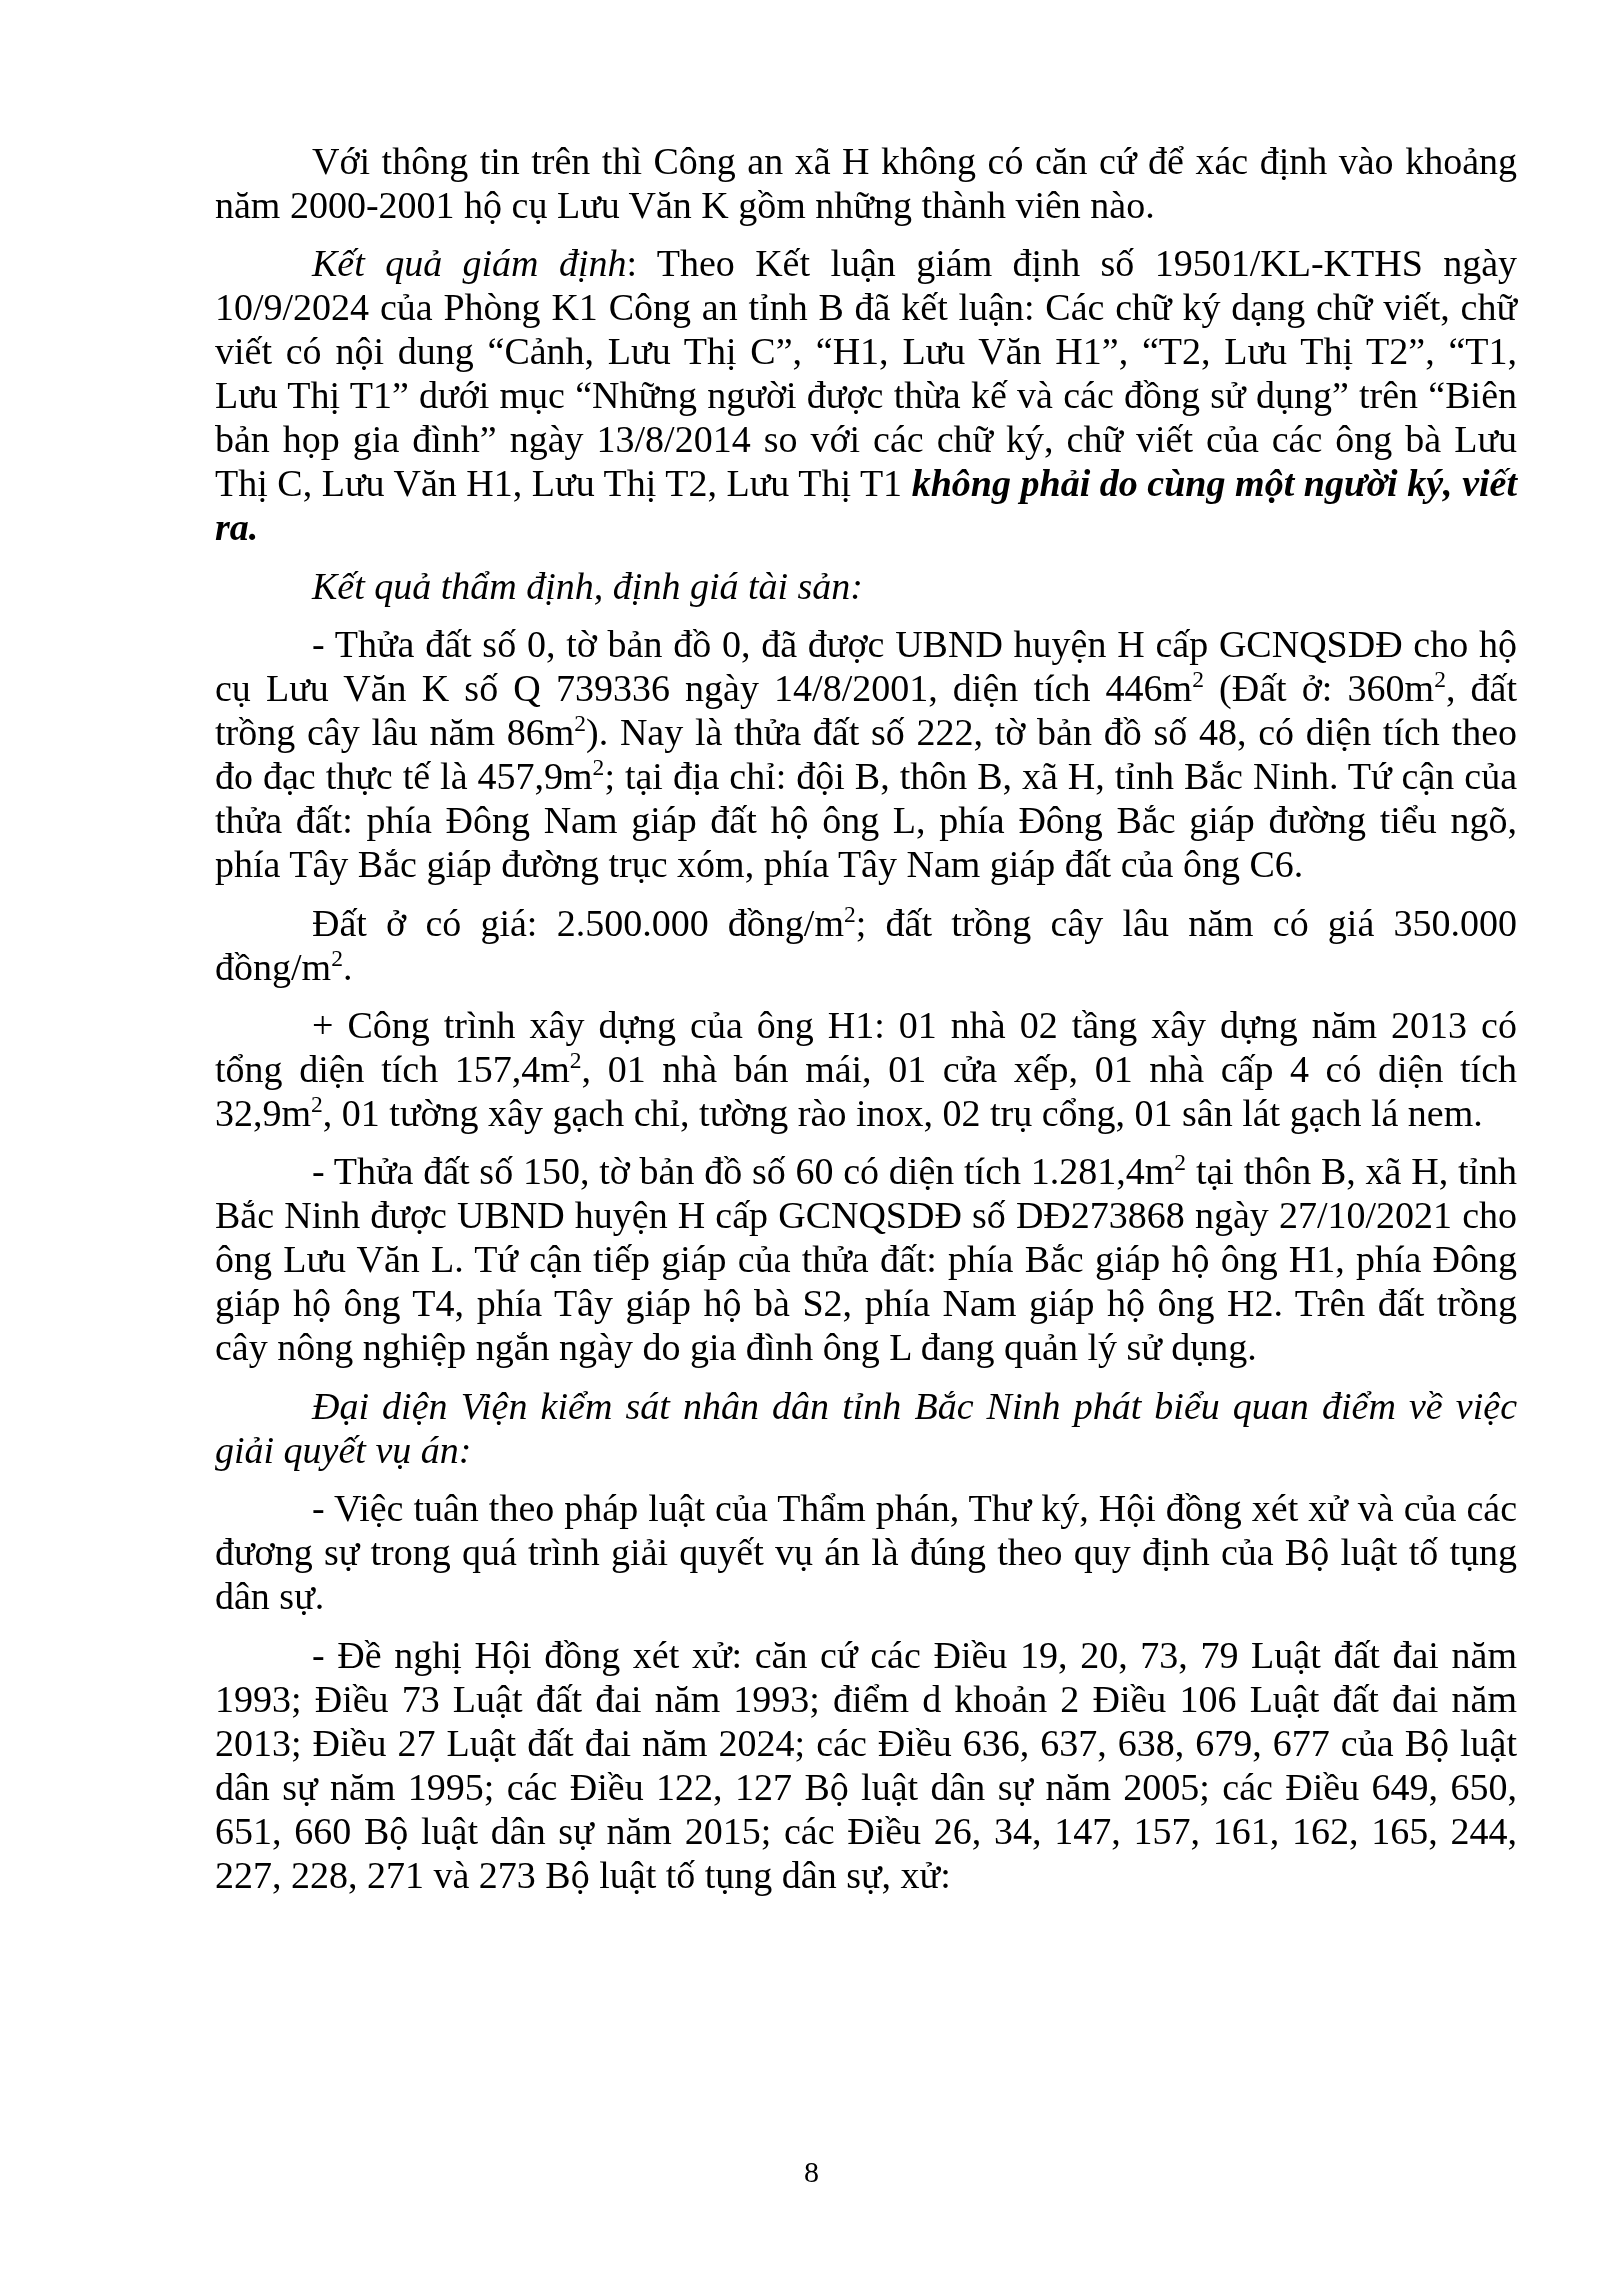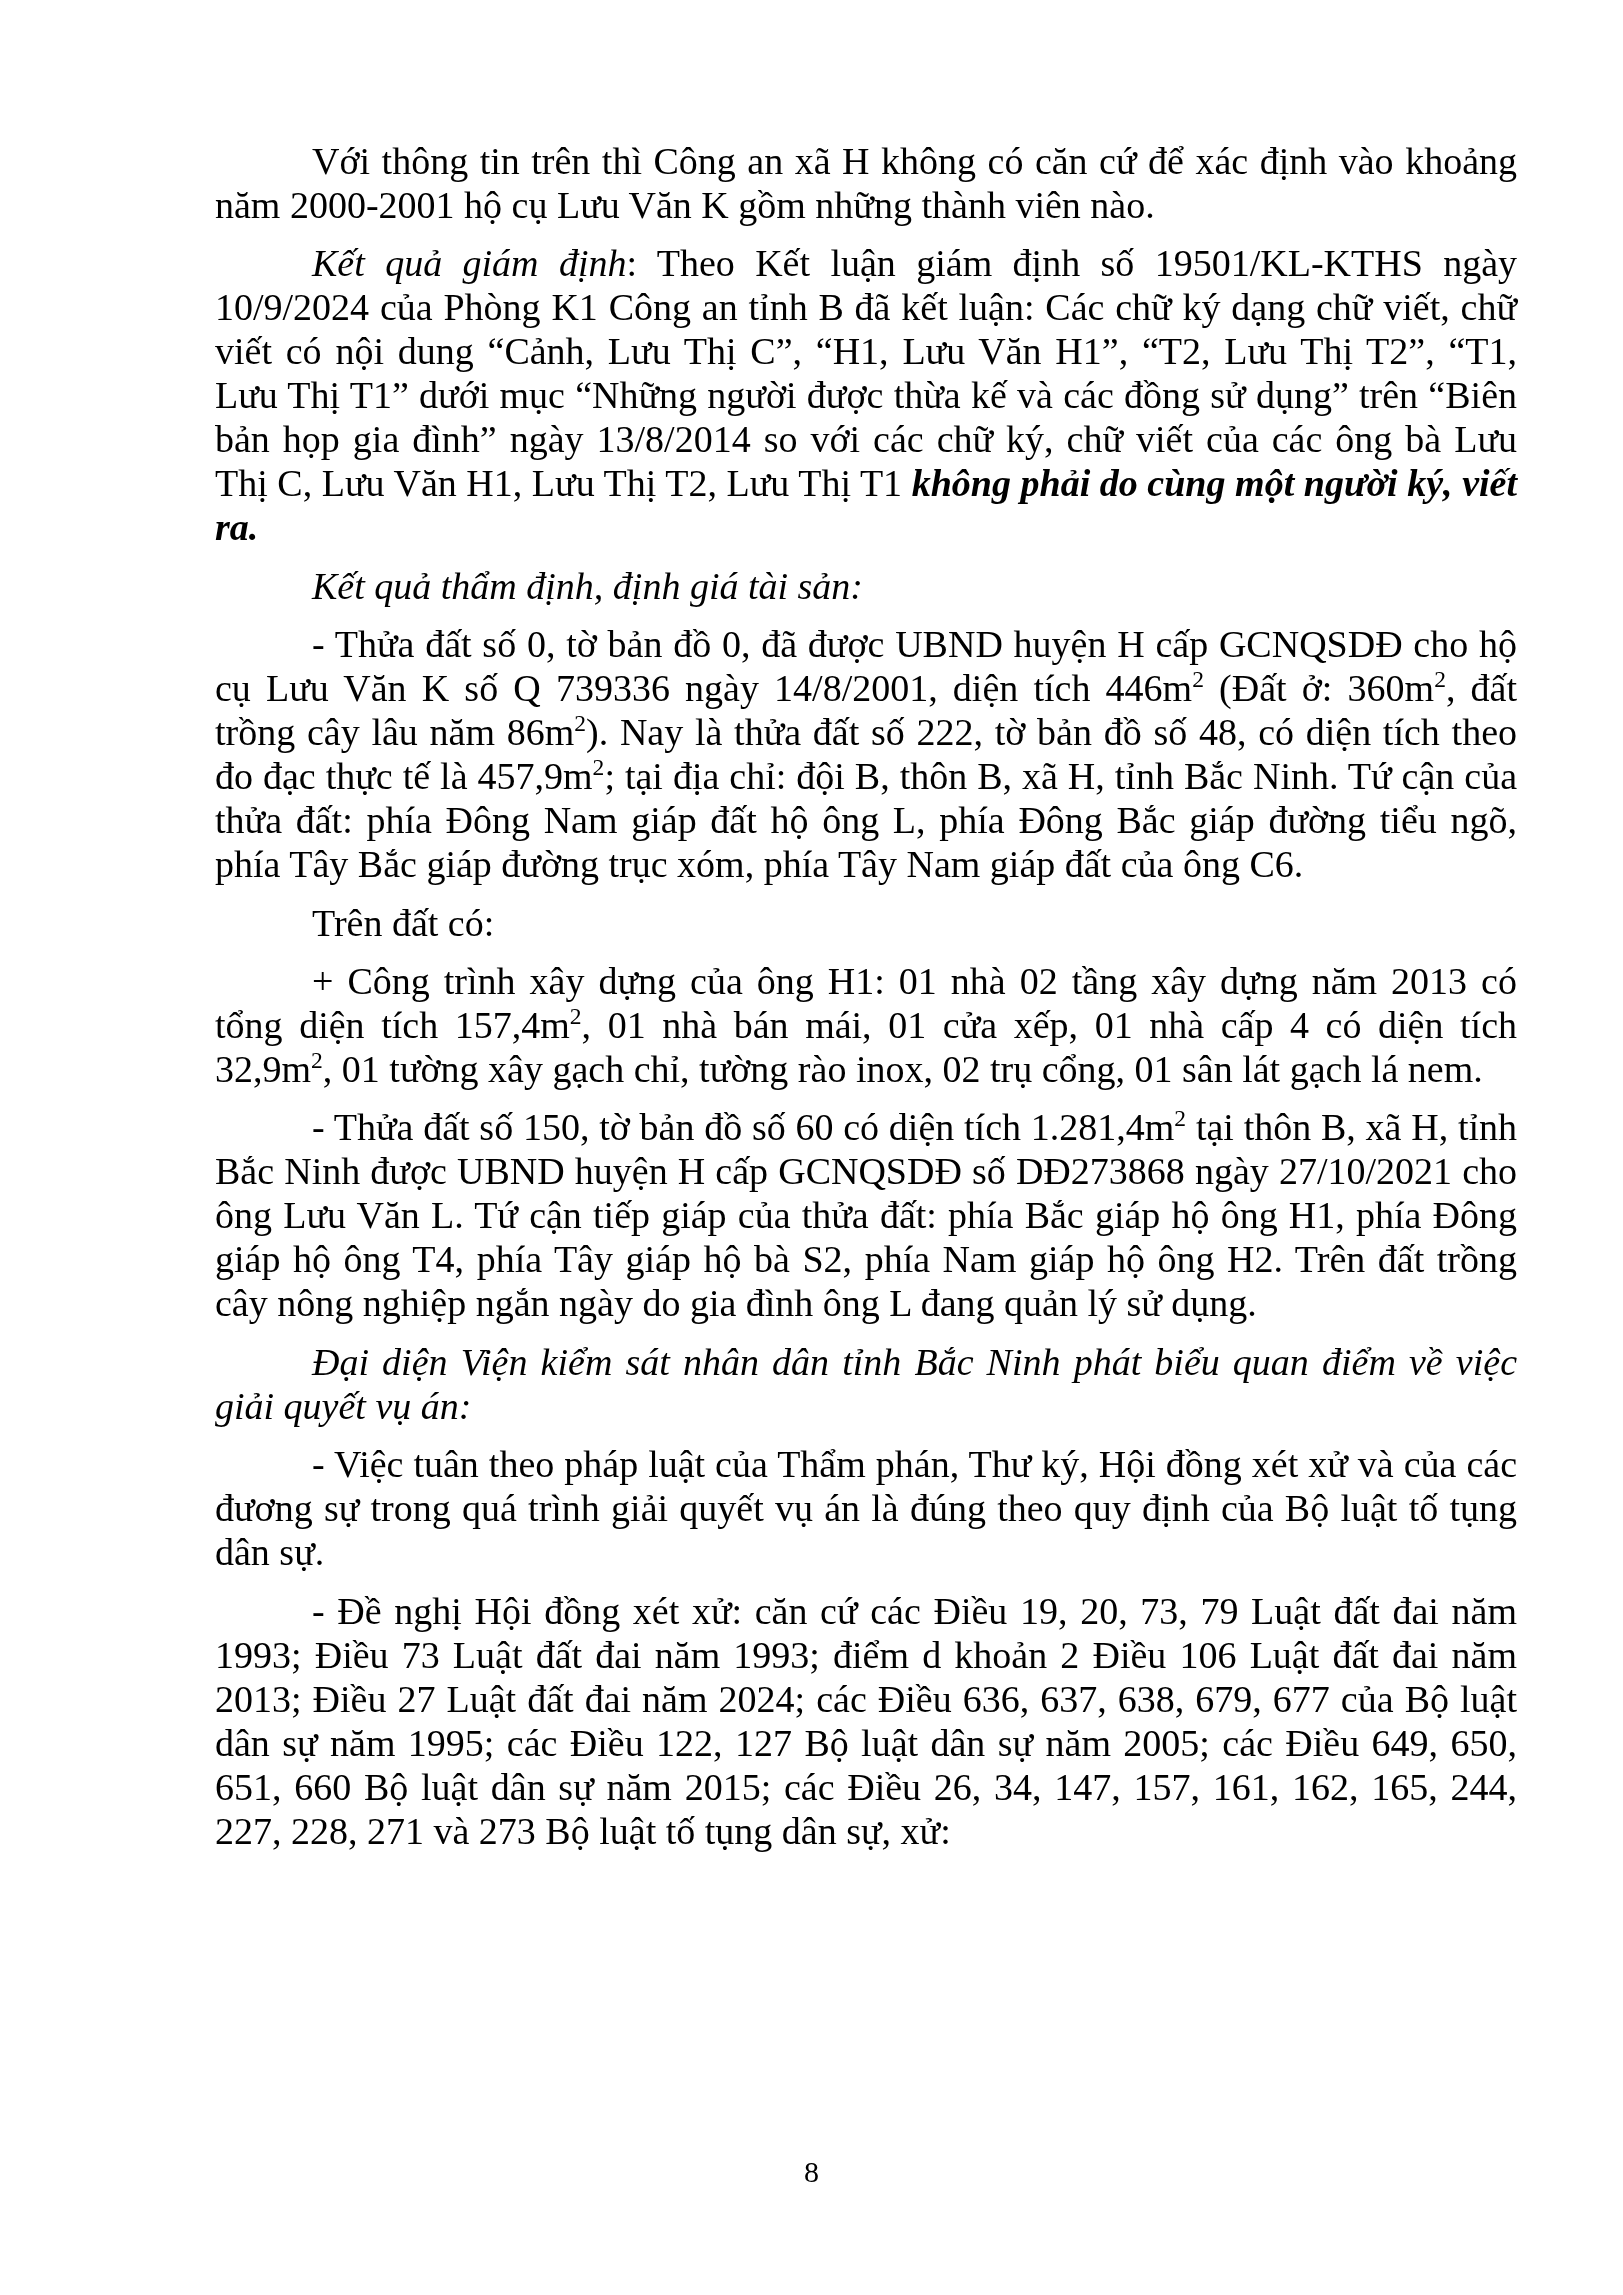--- a/index.html
+++ b/index.html
@@ -48,21 +48,21 @@
 </style>
 </head>
 <body>
 
 <div class="page">
   <div class="doc">
       <p><span>Với thông tin trên thì Công an xã H không có căn cứ để xác định vào khoảng năm 2000-2001 hộ cụ Lưu Văn K gồm những thành viên nào.</span></p>
       <p><span class="run-it">Kết quả giám định</span><span>: Theo Kết luận giám định số 19501/KL-KTHS ngày 10/9/2024 của Phòng K1 Công an tỉnh B đã kết luận: Các chữ ký dạng chữ viết, chữ viết có nội dung “Cảnh, Lưu Thị C”, “H1, Lưu Văn H1”, “T2, Lưu Thị T2”, “T1, Lưu Thị T1” dưới mục “Những người được thừa kế và các đồng sử dụng” trên “Biên bản họp gia đình” ngày 13/8/2014 so với các chữ ký, chữ viết của các ông bà Lưu Thị C, Lưu Văn H1, Lưu Thị T2, Lưu Thị T1 </span><span class="run-it run-bd">không phải do cùng một người ký, viết ra.</span></p>
       <p><span class="run-it">Kết quả thẩm định, định giá tài sản:</span></p>
       <p><span>- Thửa đất số 0, tờ bản đồ 0, đã được UBND huyện H cấp GCNQSDĐ cho hộ cụ Lưu Văn K số Q 739336 ngày 14/8/2001, diện tích 446m</span><span class="run-sup">2</span><span> (Đất ở: 360m</span><span class="run-sup">2</span><span>, đất trồng cây lâu năm 86m</span><span class="run-sup">2</span><span>). Nay là thửa đất số 222, tờ bản đồ số 48, có diện tích theo đo đạc thực tế là 457,9m</span><span class="run-sup">2</span><span>; tại địa chỉ: đội B, thôn B, xã H, tỉnh Bắc Ninh. Tứ cận của thửa đất: phía Đông Nam giáp đất hộ ông L, phía Đông Bắc giáp đường tiểu ngõ, phía Tây Bắc giáp đường trục xóm, phía Tây Nam giáp đất của ông C6.</span></p>
-      <p><span>Trên đất có:</span></p>
+      <p><span>Đất ở có giá: 2.500.000 đồng/m</span><span class="run-sup">2</span><span>; đất trồng cây lâu năm có giá 350.000 đồng/m</span><span class="run-sup">2</span><span>.</span></p>
       <p><span>+ Công trình xây dựng của ông H1: 01 nhà 02 tầng xây dựng năm 2013 có tổng diện tích 157,4m</span><span class="run-sup">2</span><span>, 01 nhà bán mái, 01 cửa xếp, 01 nhà cấp 4 có diện tích 32,9m</span><span class="run-sup">2</span><span>, 01 tường xây gạch chỉ, tường rào inox, 02 trụ cổng, 01 sân lát gạch lá nem.</span></p>
       <p><span>- Thửa đất  số 150, tờ bản đồ số 60 có diện tích 1.281,4m</span><span class="run-sup">2</span><span> tại thôn B, xã H, tỉnh Bắc Ninh được UBND huyện H cấp GCNQSDĐ số DĐ273868 ngày 27/10/2021 cho ông Lưu Văn L. Tứ cận tiếp giáp của thửa đất: phía Bắc giáp hộ ông H1, phía Đông giáp hộ ông T4, phía Tây giáp hộ bà S2, phía Nam giáp hộ ông H2. Trên đất trồng cây nông nghiệp ngắn ngày do gia đình ông L đang quản lý sử dụng.</span></p>
       <p><span class="run-it">Đại diện Viện kiểm sát nhân dân tỉnh Bắc Ninh phát biểu quan điểm về việc giải quyết vụ án:</span></p>
       <p><span>- Việc tuân theo pháp luật của Thẩm phán, Thư ký, Hội đồng xét xử và của các đương sự trong quá trình giải quyết vụ án là đúng theo quy định của Bộ luật tố tụng dân sự.</span></p>
       <p><span>- Đề nghị Hội đồng xét xử: căn cứ các Điều 19, 20, 73, 79 Luật đất đai năm 1993; Điều 73 Luật đất đai năm 1993; điểm d khoản 2 Điều 106 Luật đất đai năm 2013; Điều 27 Luật đất đai năm 2024; các Điều 636, 637, 638, 679, 677 của Bộ luật dân sự năm 1995; các Điều 122, 127 Bộ luật dân sự năm 2005; các Điều 649, 650, 651, 660 Bộ luật dân sự năm 2015; các Điều 26, 34, 147, 157, 161, 162, 165, 244, 227, 228, 271 và 273 Bộ luật tố tụng dân sự, xử:</span></p>
     </div>
   <div class="footer">8</div>
 </div>
 
 

